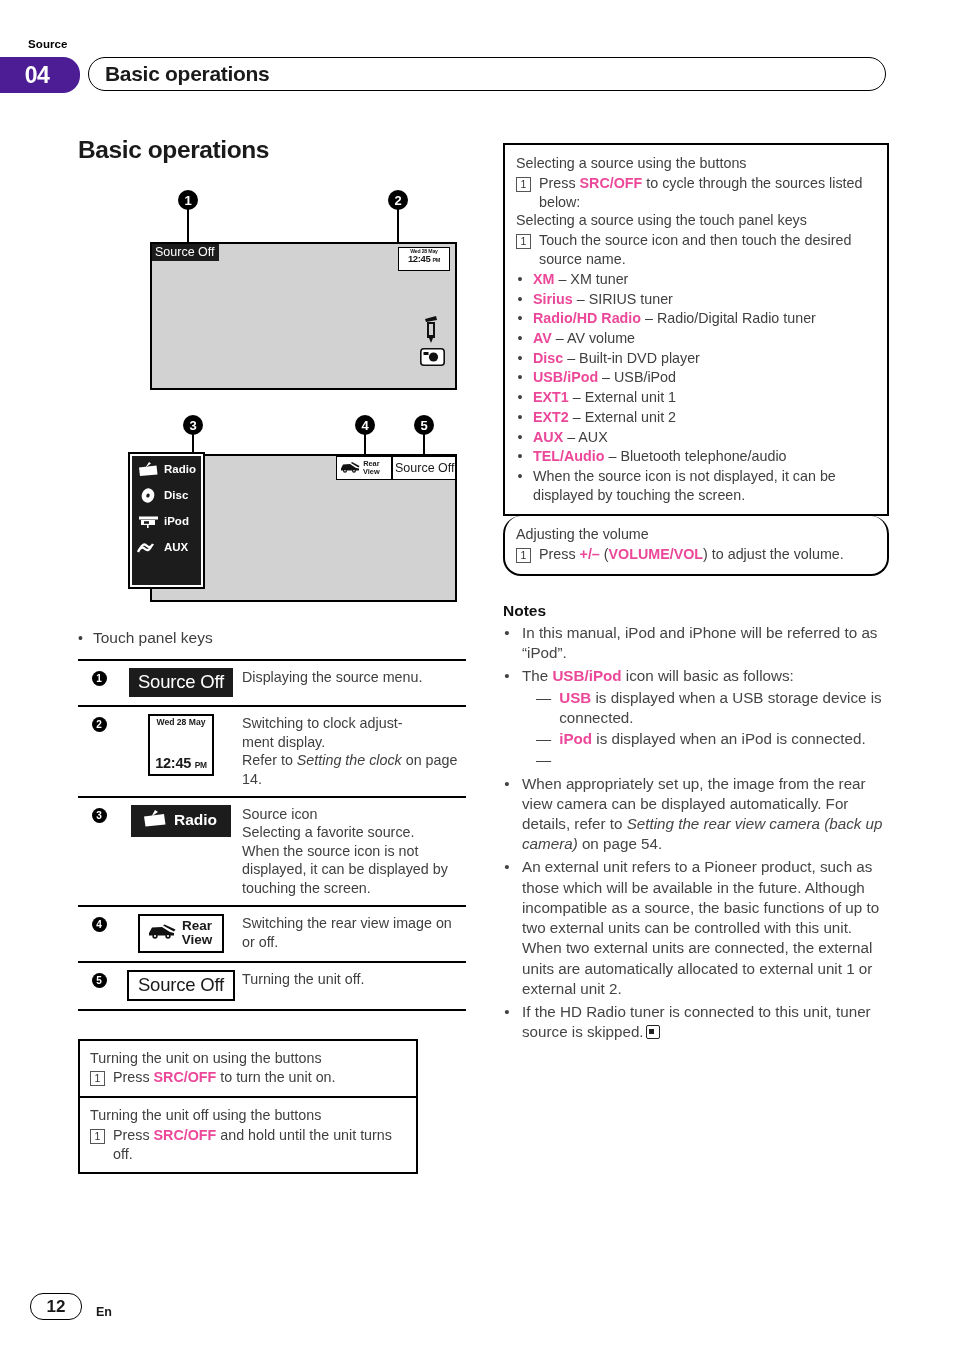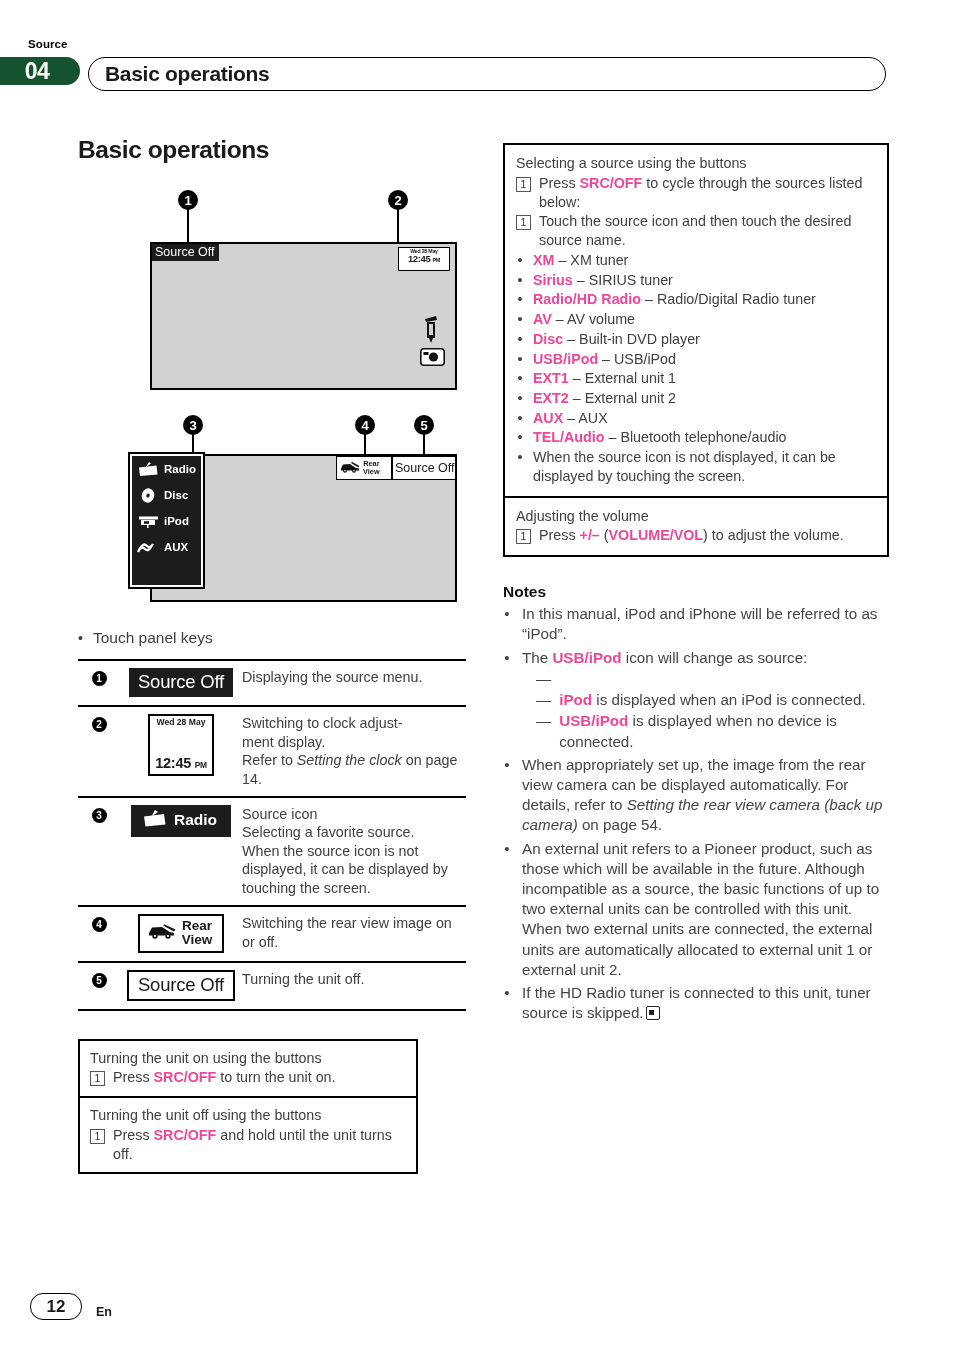--- a/index.html
+++ b/index.html
@@ -31,22 +31,22 @@
     left: 0;
     top: 57px;
     width: 886px;
     height: 34px;
   }
   .section-num {
     position: absolute;
     left: 0;
     top: 0;
     width: 80px;
-    height: 28px;
-    background: #14532d;
+    height: 36px;
+    background: #4c1d95;
     border-radius: 0 17px 17px 0;
     color: #fff;
     font-size: 23px;
     font-weight: bold;
     display: flex;
     align-items: center;
     justify-content: center;
     letter-spacing: -0.5px;
     padding-right: 6px;
     box-sizing: border-box;
@@ -357,21 +357,21 @@
 
   
   .right-box {
     border: 2px solid #000;
     box-sizing: border-box;
     padding: 9px 9px 10px 11px;
     font-size: 14.3px;
     color: #404040;
     line-height: 1.315;
   }
-  .right-box.second { border-top: none; }
+  .right-box.second { border-top: none; border-radius: 18px; }
 
   .notes-head {
     font-size: 15.5px;
     font-weight: bold;
     color: #111;
     margin-top: 26px;
     margin-bottom: 2px;
   }
   .notes-list { margin: 0; padding: 0; list-style: none; }
   .notes-list > li {
@@ -662,20 +662,21 @@
 </div>
 
 <div class="col-right">
 
   <div class="right-box">
     <span class="proc-title">Selecting a source using the buttons</span>
     <div class="proc-step">
       <span class="stepnum">1</span>
       <span class="ptxt"><span>Press </span><b>SRC/OFF</b><span> to cycle through the sources listed below:</span></span>
     </div>
+    <span class="proc-title">Selecting a source using the touch panel keys</span>
     <div class="proc-step">
       <span class="stepnum">1</span>
       <span class="ptxt">Touch the source icon and then touch the desired source name.</span>
     </div>
 
     <ul class="bullets">
       <li>
           <span class="bdot">•</span>
           <span class="btxt"><b>XM</b><span> – XM tuner</span></span>
         </li>
@@ -733,32 +734,32 @@
   <div class="notes-head">Notes</div>
   <ul class="notes-list">
     <li>
       <span class="bdot">•</span>
       <span class="btxt">In this manual, iPod and iPhone will be referred to as “iPod”.</span>
     </li>
 
     <li>
       <span class="bdot">•</span>
       <span class="btxt">
-        <span>The </span><b>USB/iPod</b><span> icon will change as source:</span>
+        <span>The </span><b>USB/iPod</b><span> icon will basic as follows:</span>
         <ul class="sublist">
           <li>
               <span class="dash">—</span>
+              <span><b>USB</b><span> is displayed when a USB storage device is connected.</span></span>
             </li>
           <li>
               <span class="dash">—</span>
               <span><b>iPod</b><span> is displayed when an iPod is connected.</span></span>
             </li>
           <li>
               <span class="dash">—</span>
-              <span><b>USB/iPod</b><span> is displayed when no device is connected.</span></span>
             </li>
         </ul>
       </span>
     </li>
 
     <li>
       <span class="bdot">•</span>
       <span class="btxt"><span>When appropriately set up, the image from the rear view camera can be displayed automatically. For details, refer to </span><em>Setting the rear view camera (back up camera)</em><span> on page 54.</span></span>
     </li>
 

